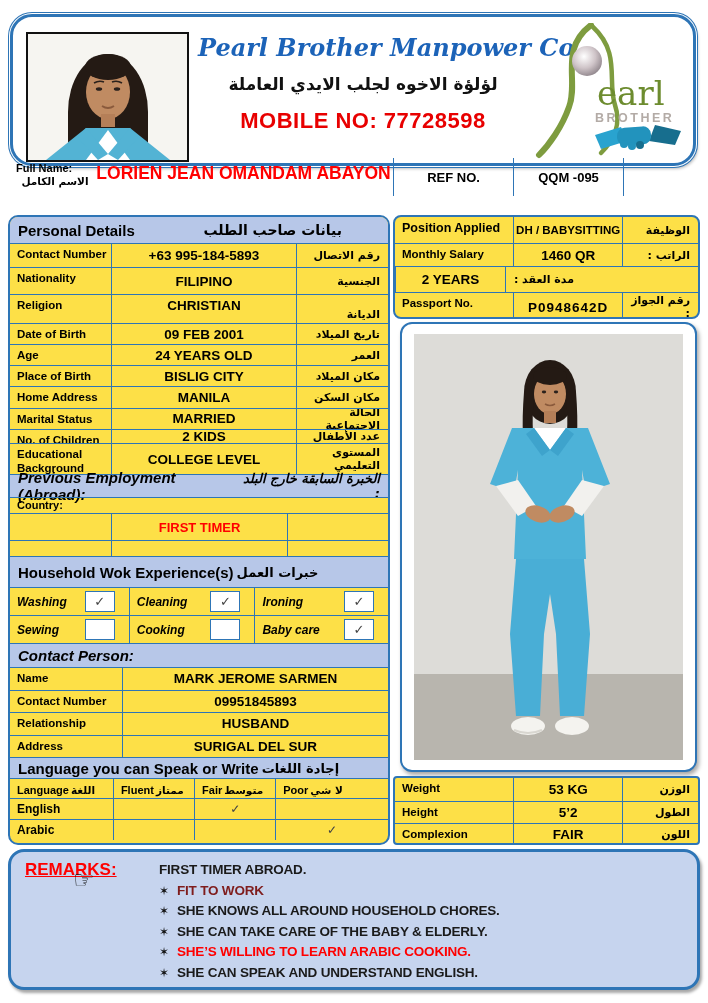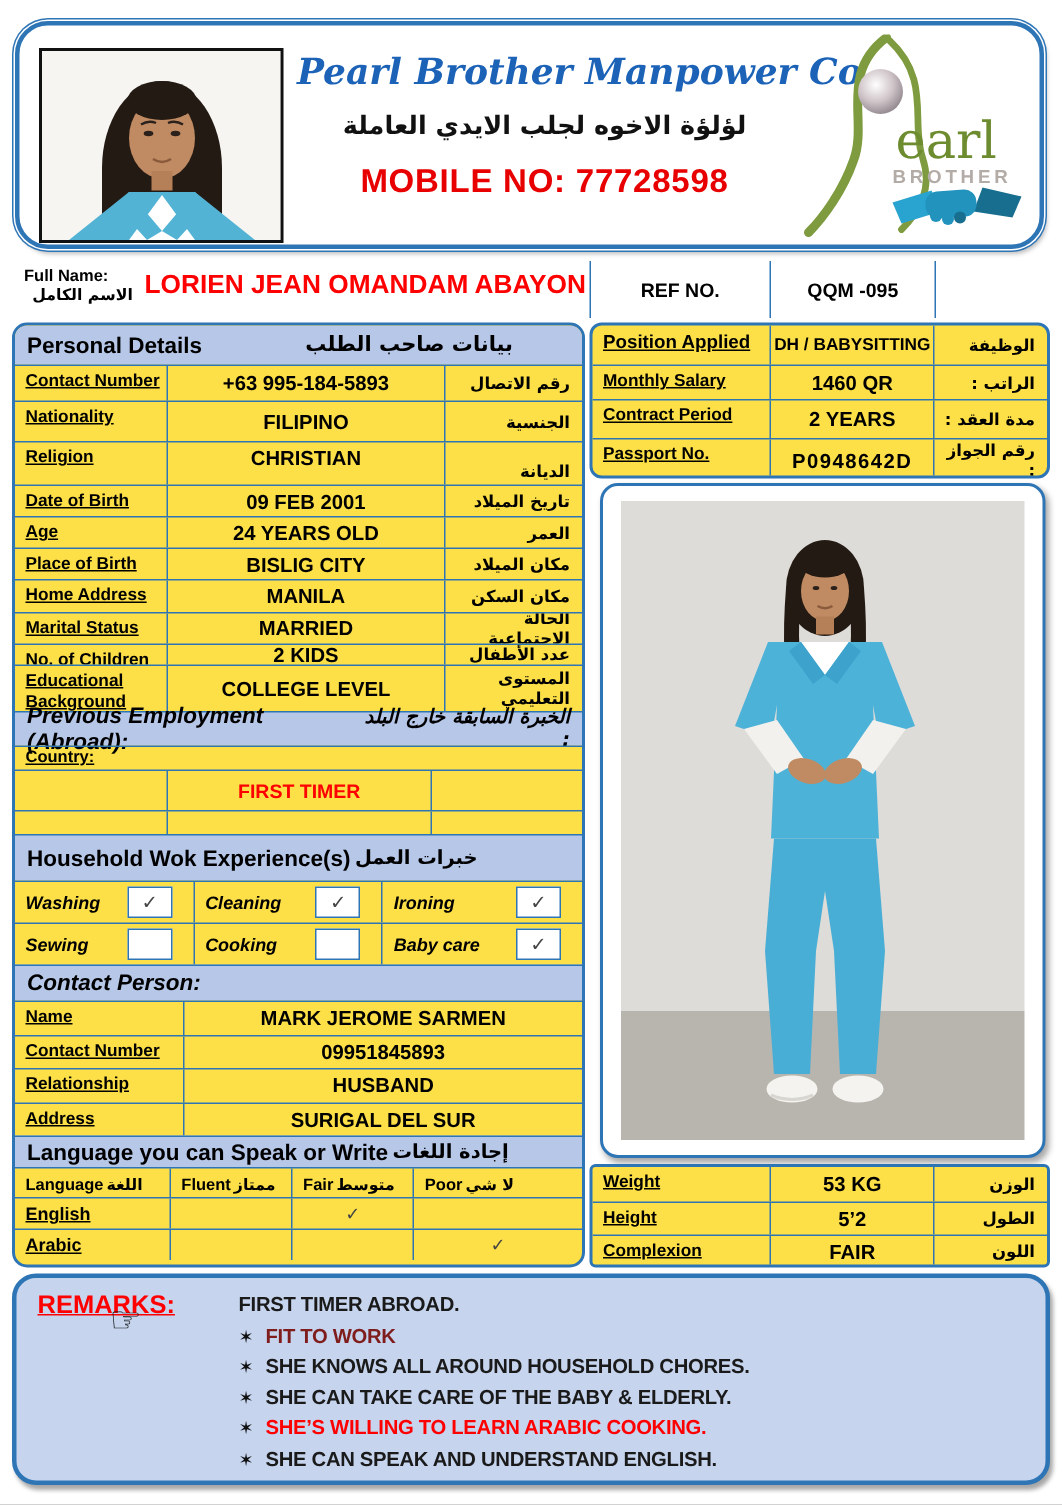--- a/index.html
+++ b/index.html
@@ -14,39 +14,39 @@
     border:2px solid #111; background:#f6f5f1; overflow:hidden; }
   .header-center { position:absolute; left:185px; top:0; width:330px; height:100%; text-align:center; }
   .company-name { margin-top:16px; font-family:"DejaVu Serif", serif; font-style:italic; font-weight:bold;
     font-size:24px; color:#1c63b8; white-space:nowrap; }
   .company-arabic { margin-top:12px; font-family:"DejaVu Sans", sans-serif; font-weight:bold;
     font-size:17px; color:#111; direction:rtl; }
   .mobile-no { margin-top:14px; font-size:22px; font-weight:bold; color:#e80000; letter-spacing:.5px; }
   .logo-wrap { position:absolute; left:516px; top:6px; width:158px; height:140px; }
 
   
-  .fullname-row { position:absolute; left:8px; top:174px; width:692px; height:38px; display:flex; }
+  .fullname-row { position:absolute; left:8px; top:158px; width:692px; height:38px; display:flex; }
   .fn-label { width:86px; padding:3px 0 0 8px; font-size:11px; font-weight:bold; line-height:1.3; }
   .fn-label .ar { font-size:10.5px; direction:rtl; text-align:center; font-family:"DejaVu Sans", sans-serif; font-weight:bold; }
   .fn-value { width:299px; font-size:17.5px; font-weight:bold; color:#ff0000; padding-top:5px; text-align:center; }
   .fn-cell { display:flex; align-items:center; justify-content:center; border-left:1.5px solid #2e75b6;
     font-weight:bold; font-size:13px; }
   .fn-ref-label { width:120px; } .fn-ref-value { width:110px; } .fn-ref-empty { width:77px; }
 
   
   .block { position:absolute; border:2px solid #2e75b6; background:#fde047; overflow:hidden;
     display:flex; flex-direction:column; }
   .row { display:flex; border-top:1.5px solid #2e75b6; flex:0 0 auto; }
   .row.first { border-top:none; }
   .cell { border-left:1.5px solid #2e75b6; overflow:hidden; }
   .cell.nb { border-left:none; }
   .sec-head { background:#b7c7e8; display:flex; align-items:center; padding:0 8px;
     font-size:15px; font-weight:bold; flex:0 0 auto; border-top:1.5px solid #2e75b6; }
   .sec-head .ar { font-family:"DejaVu Sans", sans-serif; direction:rtl; font-size:13px; margin-right:6px; }
-  .lbl { font-size:11.5px; font-weight:bold; padding:3px 2px 0 7px; line-height:1.25;text-decoration:underline; }
+  .lbl { font-size:11.5px; font-weight:bold; padding:3px 2px 0 7px; line-height:1.25; }
   .val { font-size:13.5px; font-weight:bold; display:flex; align-items:center; justify-content:center; text-align:center; }
   .arb { font-family:"DejaVu Sans", sans-serif; font-size:11px; font-weight:bold; direction:rtl;
     display:flex; align-items:center; justify-content:flex-start; padding:0 8px 0 4px; }
   .red { color:#ff0000; }
 
   
   .p-row .c1 { width:102px; } .p-row .c2 { width:187px; } .p-row .c3 { width:93px; }
   .pe-row .c1 { width:102px; } .pe-row .c2 { width:178px; } .pe-row .c3 { width:102px; }
   .cb-row .c1 { width:120px; } .cb-row .c2 { width:127px; } .cb-row .c3 { width:135px; }
   .cp-row .c1 { width:113px; } .cp-row .c2 { width:269px; }
@@ -323,21 +323,20 @@
       <div class="cell nb c1 lbl" style="font-size:12.5px; padding-top:4px;">Position Applied</div>
       <div class="cell c2 val" style="font-size:11.5px;">DH / BABYSITTING</div>
       <div class="cell c3 arb" dir="rtl">الوظيفة</div>
     </div>
     <div class="row jb-row" style="height:23px;">
       <div class="cell nb c1 lbl">Monthly Salary</div>
       <div class="cell c2 val">1460 QR</div>
       <div class="cell c3 arb" dir="rtl">الراتب :</div>
     </div>
     <div class="row jb-row" style="height:26px;">
-      <div class="cell nb c1 lbl">Contract Period</div>
       <div class="cell c2 val">2 YEARS</div>
       <div class="cell c3 arb" dir="rtl">مدة العقد :</div>
     </div>
     <div class="row jb-row" style="height:29px;">
       <div class="cell nb c1 lbl">Passport No.</div>
       <div class="cell c2 val" style="letter-spacing:1px;">P0948642D</div>
       <div class="cell c3 arb" dir="rtl">رقم الجواز :</div>
     </div>
   </div>
 

